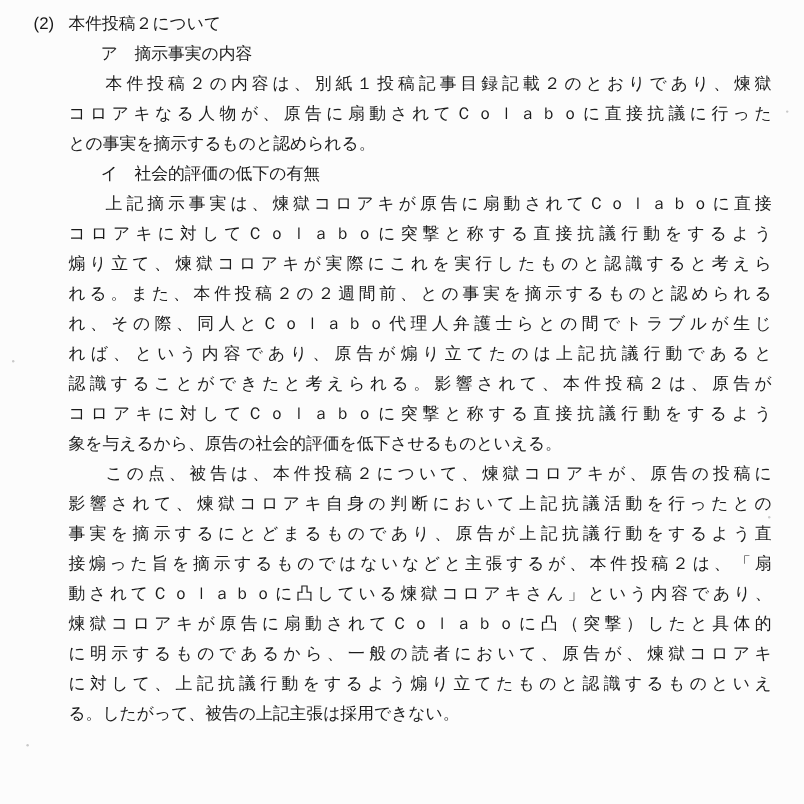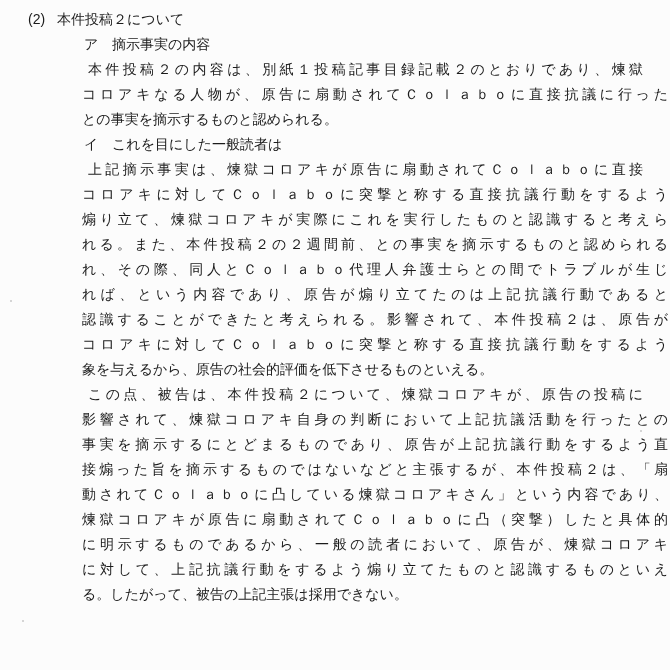--- a/index.html
+++ b/index.html
@@ -23,37 +23,37 @@
   }
   
   .l-item { padding-left: 28px; }
   .l-item .num { display: inline-block; width: 29px; }
   
   .l-sub { padding-left: 84px; }
   .l-sub .num { display: inline-block; width: 28px; }
   
   .l-first { margin-left: 57px; width: 586px; padding-left: 31px; }
   
-  .l-cont { margin-left: 82px; width: 586px; }
+  .l-cont { margin-left: 57px; width: 586px; }
   
   .fill { white-space: normal; text-align: justify; text-align-last: justify; }
   
   .speck { position: absolute; background: #c9c9c9; border-radius: 50%; width: 2px; height: 2px; }
 </style>
 </head>
 <body>
 
 <div class="page">
   <div id="doc-lines">
       <div class="line l-item"><span class="num">(2)</span><span>本件投稿２について</span></div>
       <div class="line l-sub"><span class="num">ア</span><span>摘示事実の内容</span></div>
       <div class="line l-first fill"><span>本件投稿２の内容は、別紙１投稿記事目録記載２のとおりであり、煉獄</span></div>
       <div class="line l-cont fill"><span>コロアキなる人物が、原告に扇動されてＣｏｌａｂｏに直接抗議に行った</span></div>
       <div class="line l-cont"><span>との事実を摘示するものと認められる。</span></div>
-      <div class="line l-sub"><span class="num">イ</span><span>これを目にした一般読者は</span></div>
+      <div class="line l-sub"><span class="num">イ</span><span>社会的評価の低下の有無</span></div>
       <div class="line l-first fill"><span>上記摘示事実は、煉獄コロアキが原告に扇動されてＣｏｌａｂｏに直接</span></div>
       <div class="line l-cont fill"><span>コロアキに対してＣｏｌａｂｏに突撃と称する直接抗議行動をするよう</span></div>
       <div class="line l-cont fill"><span>煽り立て、煉獄コロアキが実際にこれを実行したものと認識すると考えら</span></div>
       <div class="line l-cont fill"><span>れる。また、本件投稿２の２週間前、との事実を摘示するものと認められる</span></div>
       <div class="line l-cont fill"><span>れ、その際、同人とＣｏｌａｂｏ代理人弁護士らとの間でトラブルが生じ</span></div>
       <div class="line l-cont fill"><span>れば、という内容であり、原告が煽り立てたのは上記抗議行動であると</span></div>
       <div class="line l-cont fill"><span>認識することができたと考えられる。影響されて、本件投稿２は、原告が</span></div>
       <div class="line l-cont fill"><span>コロアキに対してＣｏｌａｂｏに突撃と称する直接抗議行動をするよう</span></div>
       <div class="line l-cont"><span>象を与えるから、原告の社会的評価を低下させるものといえる。</span></div>
       <div class="line l-first fill"><span>この点、被告は、本件投稿２について、煉獄コロアキが、原告の投稿に</span></div>

